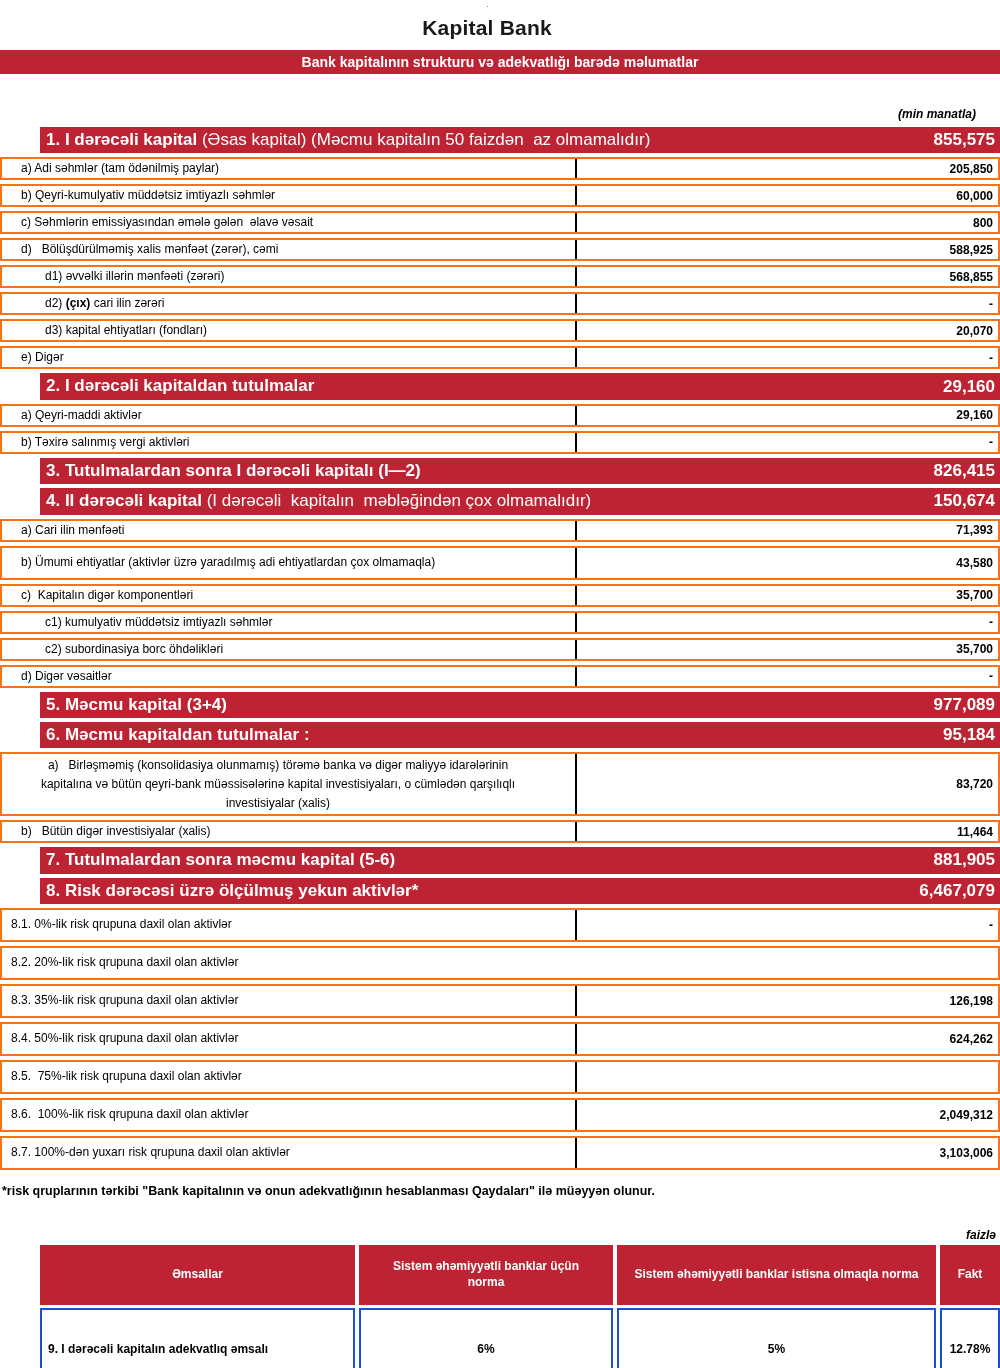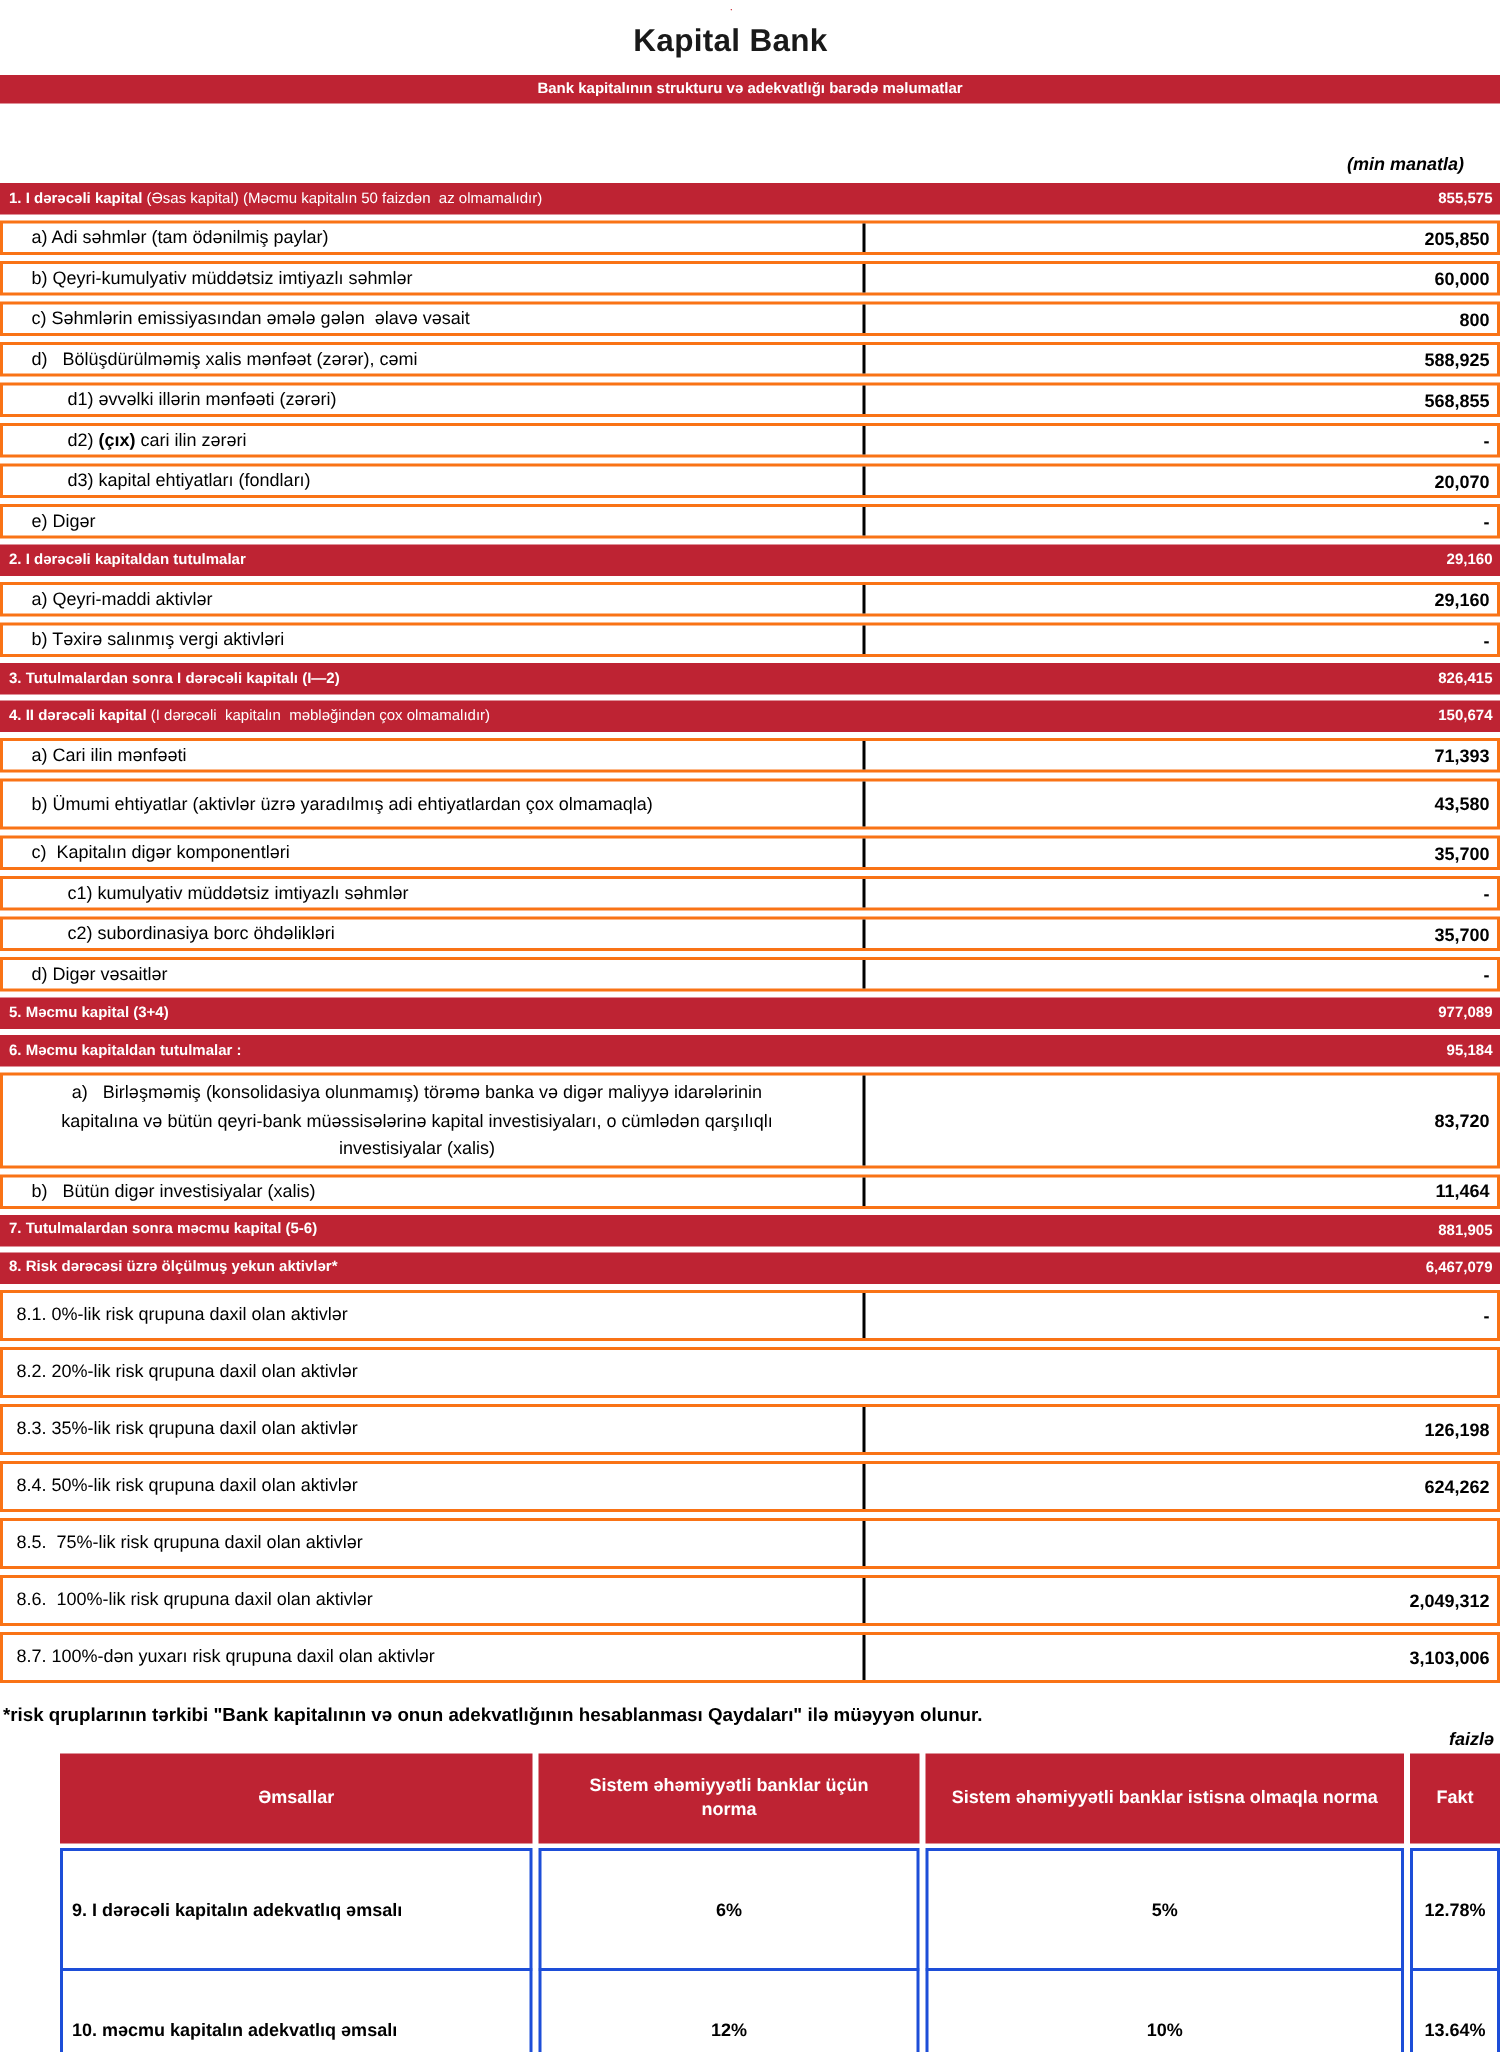--- a/index.html
+++ b/index.html
@@ -10,40 +10,40 @@
   *{box-sizing:border-box;}
   html,body{margin:0;padding:0;}
   body{
     width:1000px;height:1368px;overflow:hidden;background:#fff;color:#000;
     font-family:"Liberation Sans",sans-serif;font-size:12px;
   }
   
   .brand-bar{display:flex;justify-content:flex-end;align-items:center;gap:9px;padding:6px 26px 2px 0;height:42px;flex-direction:column;}
   .brand-name{font-size:21px;font-weight:bold;color:#191919;letter-spacing:.2px;}
   .title-bar{
-    background:var(--red);color:#fff;text-align:center;font-weight:bold;font-size:10px;
+    background:var(--red);color:#fff;text-align:center;font-weight:bold;font-size:14px;
     padding:4px 0;margin-top:8px;
   }
   .unit-note{
     text-align:right;font-style:italic;font-weight:600;font-size:12px;
     padding-right:24px;margin:33px 0 6px 0;
   }
   .unit-note2{
     text-align:right;font-style:italic;font-weight:600;font-size:12px;
-    padding-right:4px;margin:2px 0 3px 0;
+    padding-right:4px;margin:30px 0 3px 0;
   }
   
   .cap-table{width:1000px;}
   .row{margin-bottom:4px;display:flex;align-items:stretch;}
   .row.item{border:2px solid #f97316;background:#fff;text-align:center;}
   .row.item .cell-label{flex:0 0 573px;display:flex;align-items:center;padding:2px 6px 2px 9px;min-height:17px;line-height:1.25;}
   .row.item .cell-value{flex:1;border-left:2px solid #000;display:flex;align-items:center;justify-content:flex-end;padding-right:5px;font-weight:bold;}
   .row.section{
     background:var(--red);color:#fff;border:none;padding:3px 5px 3px 6px;
-    font-size:10px;align-items:center;min-height:21px;
+    font-size:17px;align-items:center;min-height:21px;margin-left:40px;
   }
   .row.section .cell-label{flex:1;display:flex;align-items:center;line-height:1.2;}
   .row.section .cell-value{display:flex;align-items:center;font-weight:bold;}
   .row .b{font-weight:bold;}
   .row .plain{font-weight:normal;white-space:pre-wrap;}
   .row.ind1 .cell-label{padding-left:19px;}
   .row.ind2 .cell-label{padding-left:43px;}
   .row.tall1 .cell-label{min-height:30px;}
   .row.tall2 .cell-label{min-height:46px;line-height:1.55;padding-right:40px;}
   

